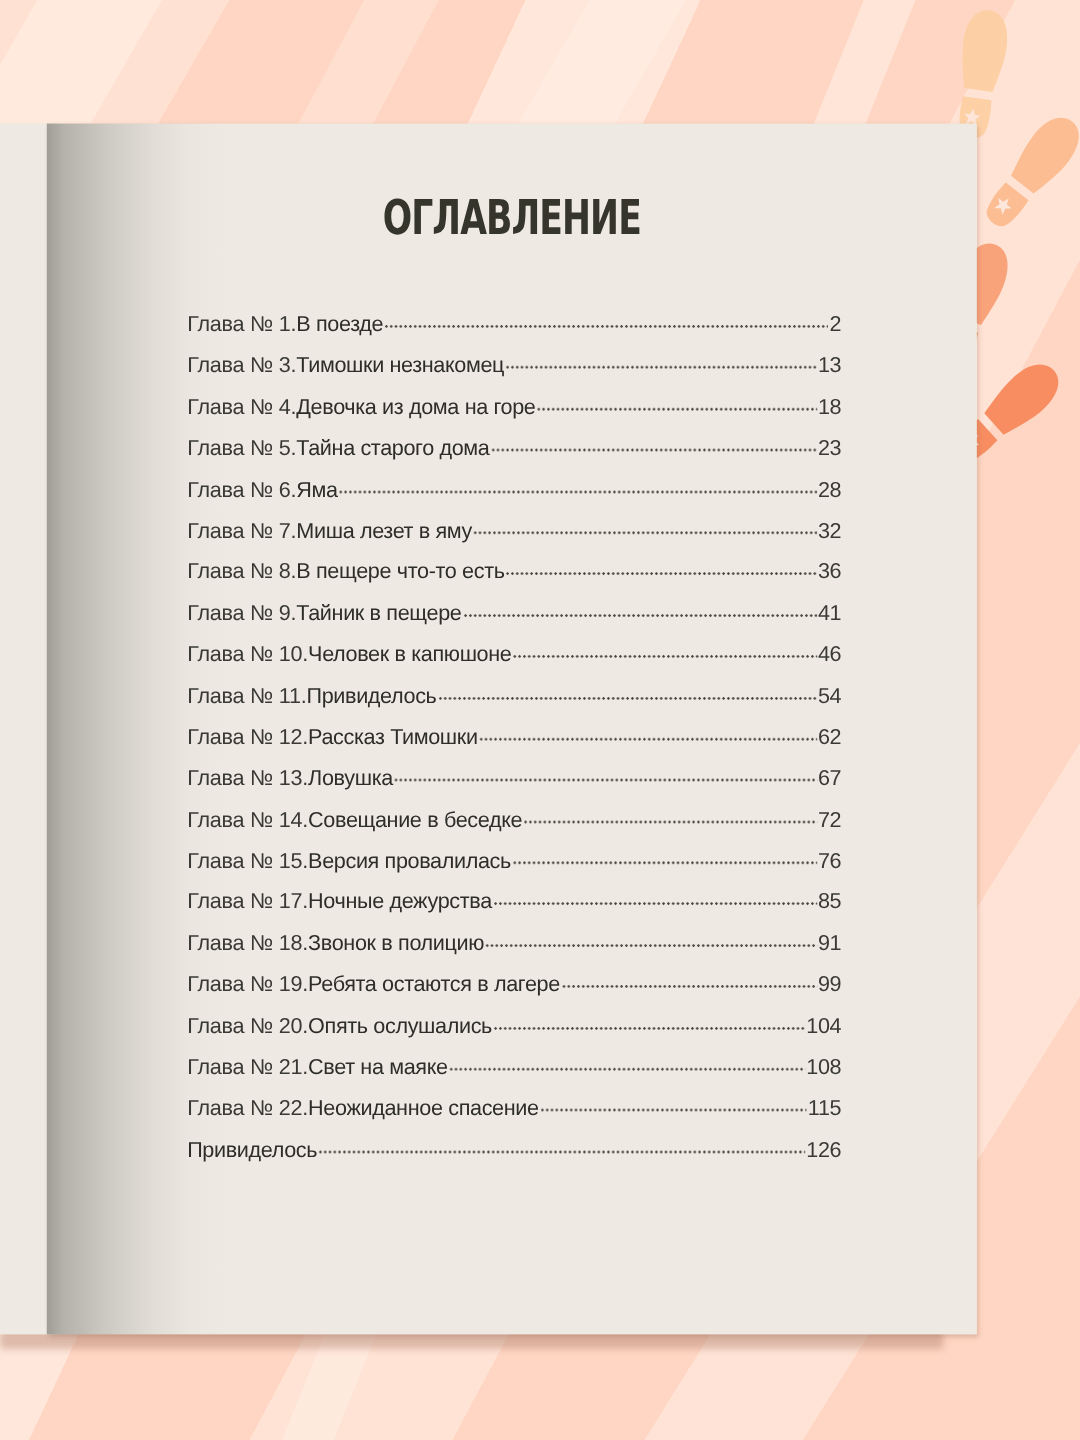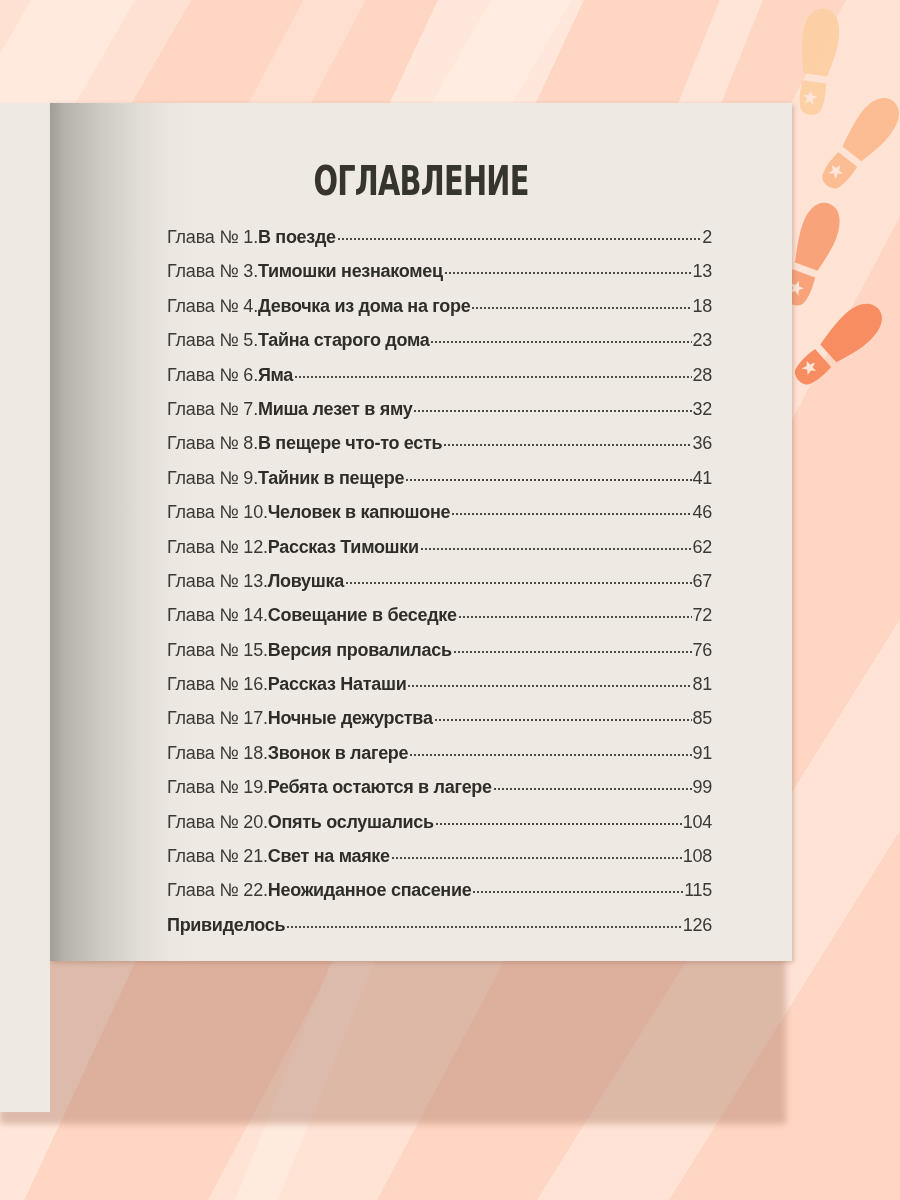--- a/index.html
+++ b/index.html
@@ -56,33 +56,34 @@
     .left-page {
       position: absolute;
       left: 0;
       top: 103px;
       width: 50px;
       height: 1009px;
       background: #eeeae3;
     }
     .right-page {
       position: absolute;
-      left: 50px;
+      left: 39px;
       top: 103px;
       width: 742px;
-      height: 858px;
+      height: 1009px;
       background: linear-gradient(90deg,
         #a09d97 0px,
         #b5b2ac 14px,
         #cdcac4 50px,
         #e2ded7 90px,
         #ebe7e0 120px,
         #eeeae3 150px,
         #eeeae3 100%);
       box-shadow: 2px 2px 4px rgba(160, 110, 90, 0.35);
+      padding-left: 33px;
     }
     .toc-title {
       position: absolute;
       left: 0;
       width: 100%;
       top: 57px;
       text-align: center;
       font-family: "DejaVu Sans", sans-serif;
       font-weight: bold;
       font-size: 37px;
@@ -108,23 +109,24 @@
       color: #33322c;
       white-space: nowrap;
     }
     .toc-prefix {
       font-weight: normal;
       color: #3a3933;
       letter-spacing: -0.2px;
       margin-left: 24px;
     }
     .toc-name {
-      font-weight: bold;
+      font-weight: normal;
       color: #2e2d27;
       letter-spacing: -0.3px;
+      margin-top: 33px;
     }
     .toc-leader {
       flex: 1;
       overflow: hidden;
       margin: 0 1px;
       position: relative;
       top: -2px;
       height: 4px;
       background-image: radial-gradient(circle, #4a4942 0.9px, transparent 1.2px);
       background-size: 4px 4px;
@@ -236,20 +238,26 @@
       <span class="toc-leader"></span>
       <span class="toc-page">41</span>
     </li>
     <li class="toc-row">
       <span class="toc-prefix">Глава № 10. </span>
       <span class="toc-name">Человек в капюшоне</span>
       <span class="toc-leader"></span>
       <span class="toc-page">46</span>
     </li>
     <li class="toc-row">
+      <span class="toc-prefix">Глава № 11. </span>
+      <span class="toc-name">Привиделось</span>
+      <span class="toc-leader"></span>
+      <span class="toc-page">54</span>
+    </li>
+    <li class="toc-row">
       <span class="toc-prefix">Глава № 12. </span>
       <span class="toc-name">Рассказ Тимошки</span>
       <span class="toc-leader"></span>
       <span class="toc-page">62</span>
     </li>
     <li class="toc-row">
       <span class="toc-prefix">Глава № 13. </span>
       <span class="toc-name">Ловушка</span>
       <span class="toc-leader"></span>
       <span class="toc-page">67</span>
@@ -260,34 +268,28 @@
       <span class="toc-leader"></span>
       <span class="toc-page">72</span>
     </li>
     <li class="toc-row">
       <span class="toc-prefix">Глава № 15. </span>
       <span class="toc-name">Версия провалилась</span>
       <span class="toc-leader"></span>
       <span class="toc-page">76</span>
     </li>
     <li class="toc-row">
-      <span class="toc-prefix">Глава № 16. </span>
-      <span class="toc-name">Рассказ Наташи</span>
-      <span class="toc-leader"></span>
-      <span class="toc-page">81</span>
-    </li>
-    <li class="toc-row">
       <span class="toc-prefix">Глава № 17. </span>
       <span class="toc-name">Ночные дежурства</span>
       <span class="toc-leader"></span>
       <span class="toc-page">85</span>
     </li>
     <li class="toc-row">
       <span class="toc-prefix">Глава № 18. </span>
-      <span class="toc-name">Звонок в лагере</span>
+      <span class="toc-name">Звонок в полицию</span>
       <span class="toc-leader"></span>
       <span class="toc-page">91</span>
     </li>
     <li class="toc-row">
       <span class="toc-prefix">Глава № 19. </span>
       <span class="toc-name">Ребята остаются в лагере</span>
       <span class="toc-leader"></span>
       <span class="toc-page">99</span>
     </li>
     <li class="toc-row">

